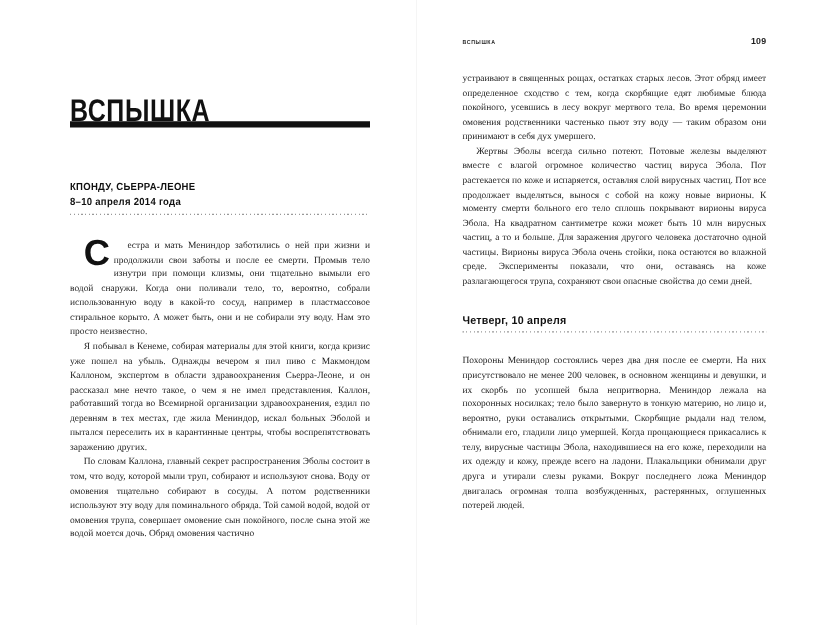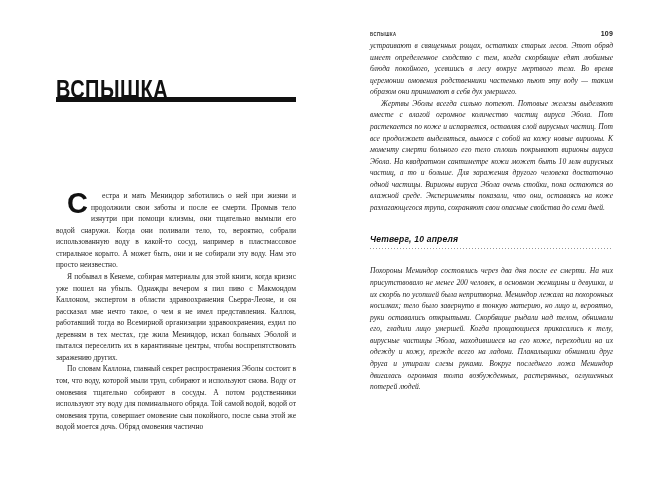--- a/index.html
+++ b/index.html
@@ -149,21 +149,21 @@
     background-image: repeating-linear-gradient(
       to right, #999999 0px, #999999 1px, transparent 1px, transparent 3px);
   }
 
   
   .body-col {
     position: absolute;
     left: 0;
   }
   .body-col-left  { top: 190px; width: 240px; }
-  .body-col-right { top: 40px;  width: 243px; font-style: italic; }
+  .body-col-right { top: 57px;  width: 243px; }
 
   p.body {
     margin: 0;
     font-family: "Liberation Serif", serif;
     font-size: 7.55px;
     line-height: 11.57px;
     text-align: justify;
     text-indent: 11px;
     color: #1d1d1d;
     hyphens: auto;
@@ -192,20 +192,25 @@
 
 <div class="spread">
 
   <div class="page page-left">
     <div class="page-inner-left">
 
       <h1 class="chapter-title">ВСПЫШКА</h1>
 
       <div class="title-rule"></div>
 
+      <div class="placedate">
+        <div class="placedate-line">КПОНДУ, СЬЕРРА-ЛЕОНЕ</div>
+        <div class="placedate-line">8–10 апреля 2014 года</div>
+        <div class="dotted-rule"></div>
+      </div>
 
       <div class="body-col body-col-left">
         <p class="body dropcap-para">
           <span class="dropcap">С</span><span>естра и мать Мениндор заботились о ней при жизни и продолжили свои заботы и после ее смерти. Промыв тело изнутри при помощи клизмы, они тщательно вымыли его водой снаружи. Когда они поливали тело, то, вероятно, собрали использованную воду в какой-то сосуд, например в пластмассовое стиральное корыто. А может быть, они и не собирали эту воду. Нам это просто неизвестно.</span>
         </p>
         <p class="body">Я побывал в Кенеме, собирая материалы для этой книги, когда кризис уже пошел на убыль. Однажды вечером я пил пиво с Макмондом Каллоном, экспертом в области здравоохранения Сьерра-Леоне, и он рассказал мне нечто такое, о чем я не имел представления. Каллон, работавший тогда во Всемирной организации здравоохранения, ездил по деревням в тех местах, где жила Мениндор, искал больных Эболой и пытался переселить их в карантинные центры, чтобы воспрепятствовать заражению других.</p>
         <p class="body">По словам Каллона, главный секрет распространения Эболы состоит в том, что воду, которой мыли труп, собирают и используют снова. Воду от омовения тщательно собирают в сосуды. А потом родственники используют эту воду для поминального обряда. Той самой водой, водой от омовения трупа, совершает омовение сын покойного, после сына этой же водой моется дочь. Обряд омовения частично</p>
       </div>
 
     </div>

